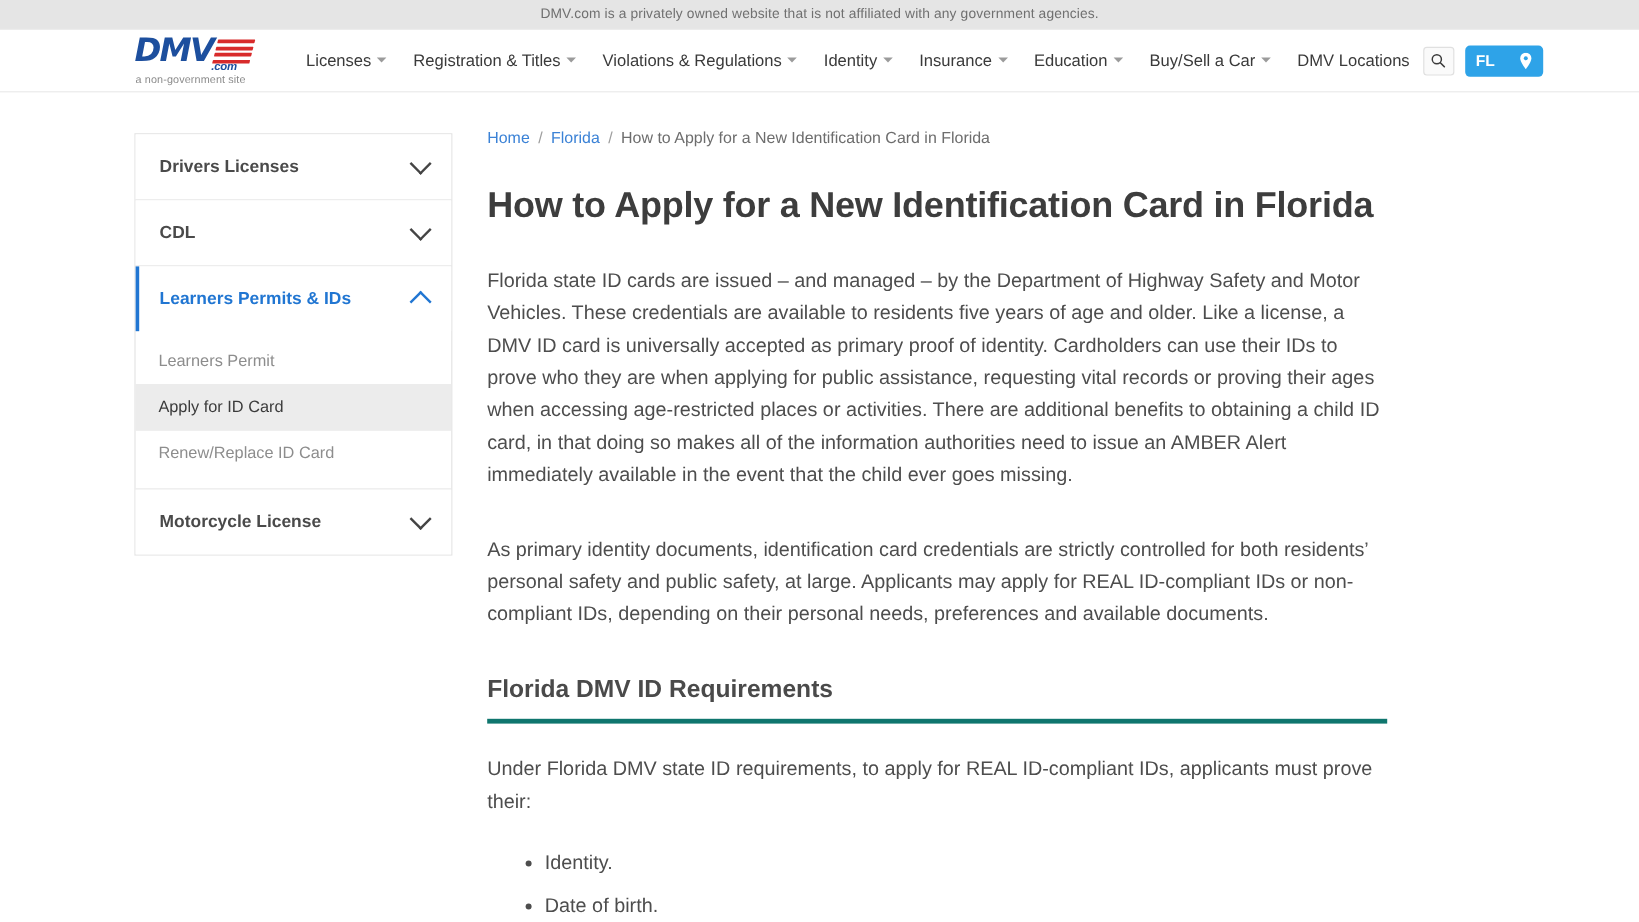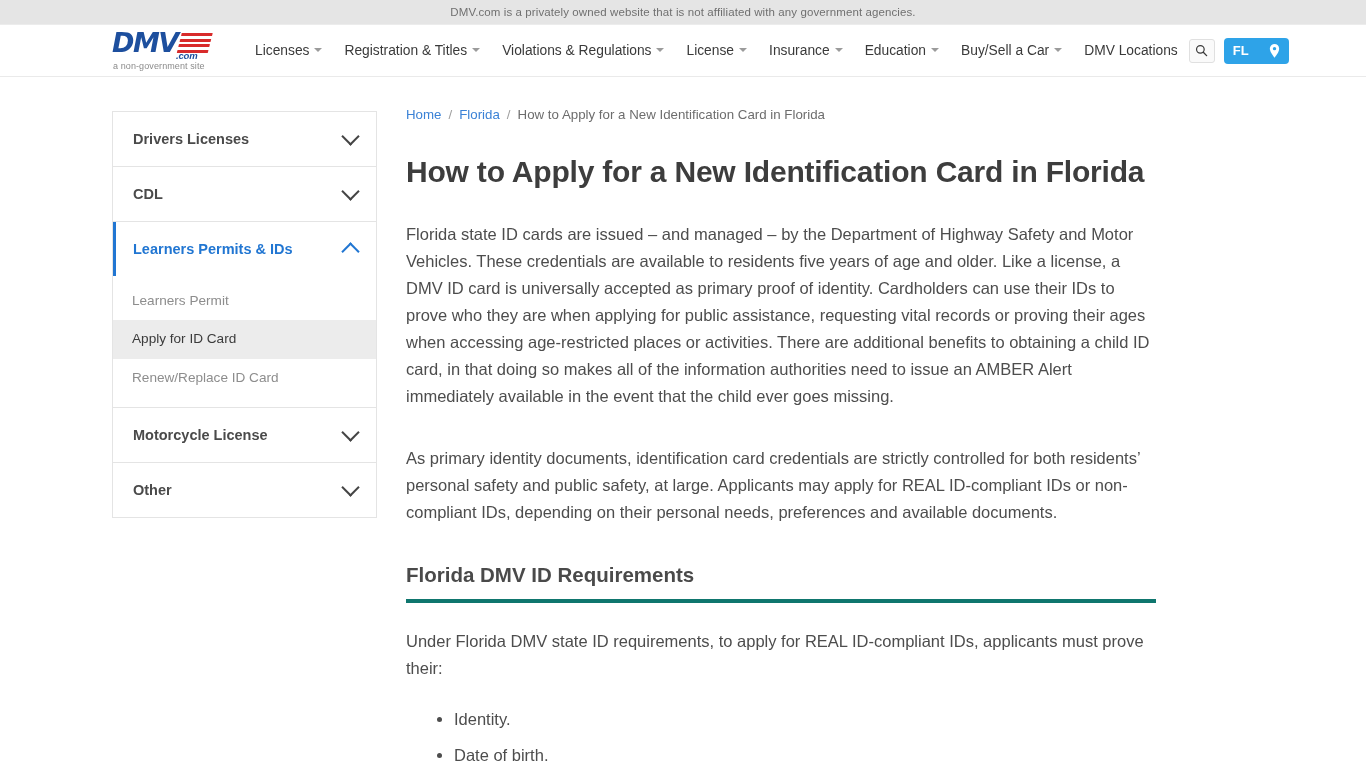--- a/index.html
+++ b/index.html
@@ -307,21 +307,21 @@
     </div>
     <div class="nav-item">
       <span>Registration &amp; Titles</span>
       <span class="caret"></span>
     </div>
     <div class="nav-item">
       <span>Violations &amp; Regulations</span>
       <span class="caret"></span>
     </div>
     <div class="nav-item">
-      <span>License</span>
+      <span>Identity</span>
       <span class="caret"></span>
     </div>
     <div class="nav-item">
       <span>Insurance</span>
       <span class="caret"></span>
     </div>
     <div class="nav-item">
       <span>Education</span>
       <span class="caret"></span>
     </div>
@@ -387,26 +387,20 @@
       </div>
     </div>
 
     <div class="acc-section">
       <div class="acc-head">
         <span>Motorcycle License</span>
         <span class="chev"></span>
       </div>
     </div>
 
-    <div class="acc-section">
-      <div class="acc-head">
-        <span>Other</span>
-        <span class="chev"></span>
-      </div>
-    </div>
 
   </aside>
 
   <main class="main">
 
     <div class="breadcrumb">
       <a>Home</a>
       <span class="bc-sep">/</span>
       <a>Florida</a>
       <span class="bc-sep">/</span>

